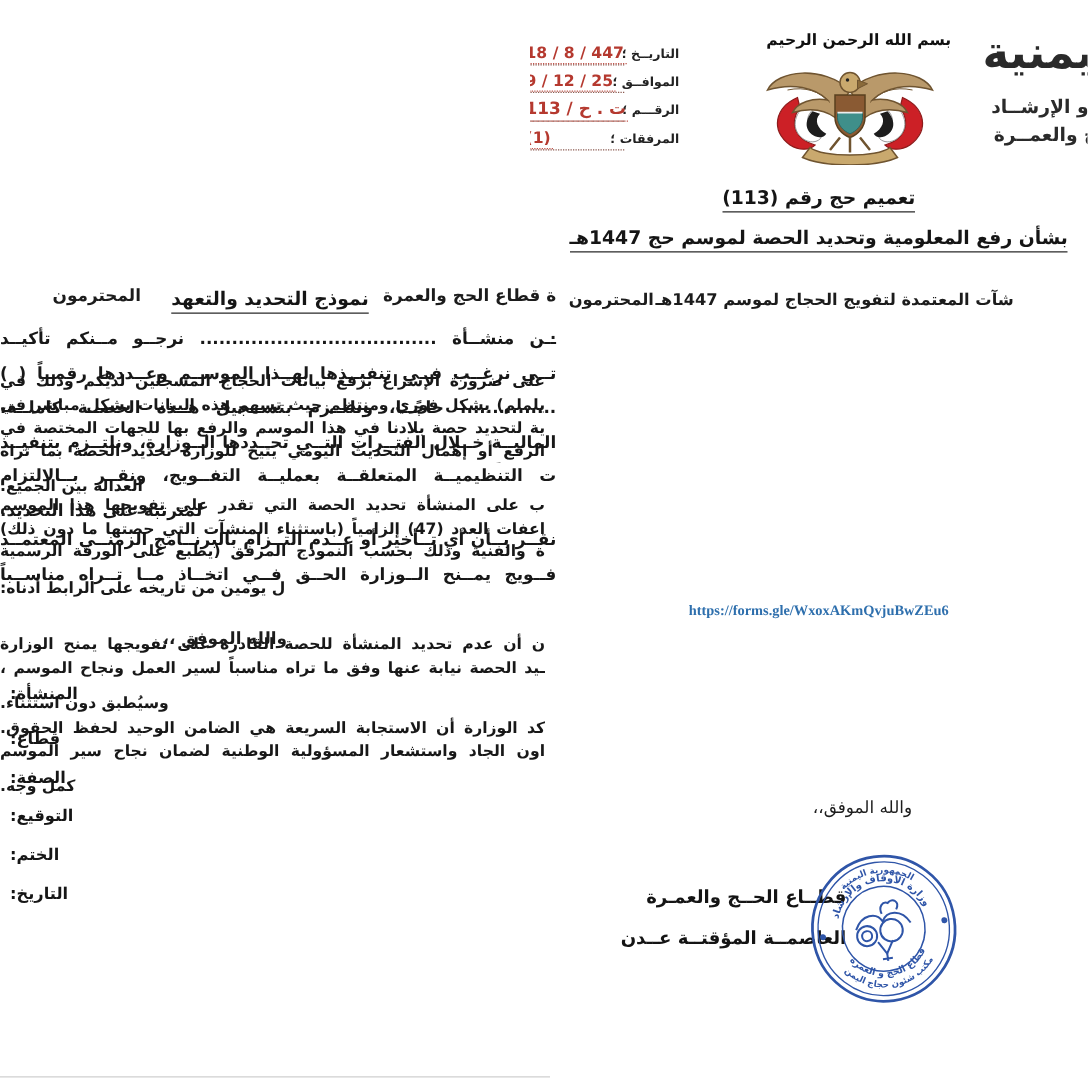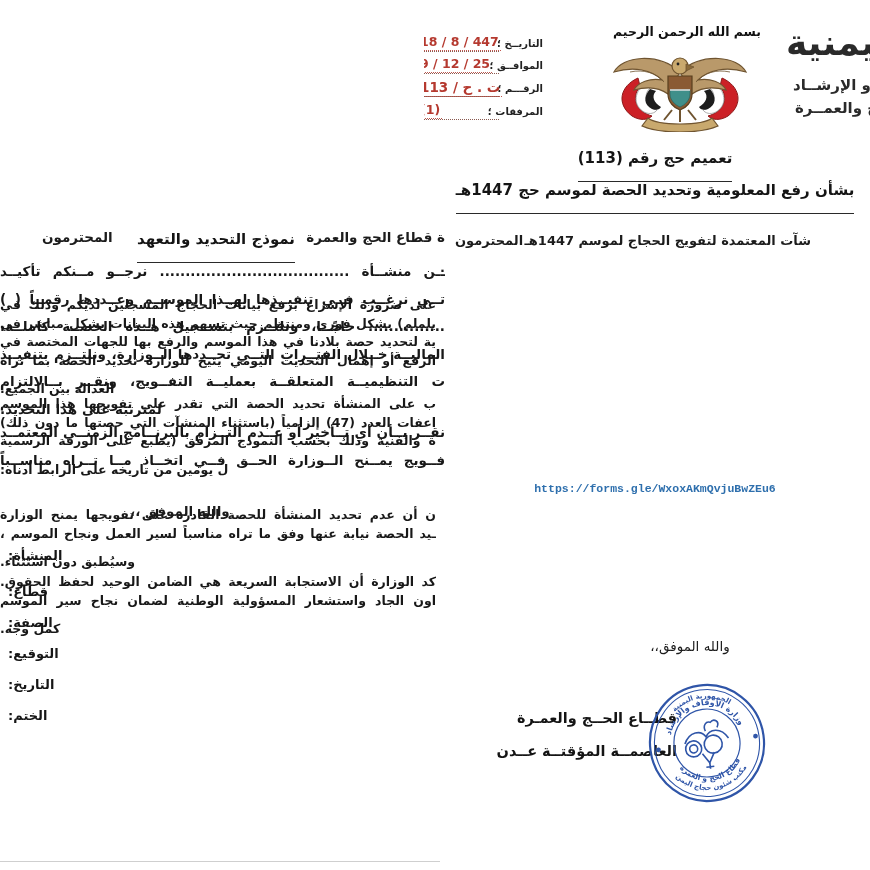--- a/index.html
+++ b/index.html
@@ -19,32 +19,32 @@
   .meta { left:424px; top:34px; width:119px; height:94px; overflow:hidden; }
   .mrow { position:absolute; left:0; width:119px; height:20px; }
   .mlabel { position:absolute; right:0; top:4px; font-size:10px; font-weight:bold; color:#222; white-space:nowrap; }
   .mdots { position:absolute; left:-4px; right:44px; bottom:2px; border-bottom:1.5px dotted #8a5a50; }
   .mval { position:absolute; left:-6px; top:0; font-size:12.5px; font-weight:bold; color:#b5392f;
           white-space:nowrap; direction:rtl; border-bottom:1.5px dotted #c0554c; padding:0 2px 1px 2px; }
 
   .title-r { left:437px; top:149px; width:436px; text-align:center; font-size:15px; }
   .subtitle-r { left:437px; top:181px; width:436px; text-align:center; font-size:15px; }
   .utext { display:inline-block; font-weight:bold; color:#151515;
-           border-bottom:1.6px solid #2a2a2a; padding-bottom:14px; }
+           border-bottom:1.6px solid #2a2a2a; padding-bottom:2px; }
 
   .addr-r { left:455px; top:233px; width:356px; display:flex; justify-content:space-between;
             font-size:13px; font-weight:bold; }
   .remnant { left:440px; top:260px; font-size:13px; font-weight:bold; }
   .line-r { height:18.5px; line-height:18.5px; overflow:hidden; font-size:12.5px; font-weight:bold;
             text-align:justify; text-align-last:justify; color:#181818; }
   .line-r.frag { text-align:right; text-align-last:left;margin-top:10px; }
   .blk { position:absolute; left:0; width:436px; }
   .link-row { left:437px; top:477px; width:436px; text-align:center; direction:ltr; }
   .link-row a { font-size:11.5px; color:#2e6fad; text-decoration:none; font-weight:bold;
-                font-family:Liberation Mono, monospace; }
+                font-family:Liberation Serif, serif; }
 
   .closing-r { left:600px; top:638px; width:180px; text-align:center; font-size:13.5px; font-weight:normal; }
   .sig-r { position:absolute; right:193px; text-align:right; font-size:14.5px; font-weight:bold;
            color:#141414; white-space:nowrap; }
 
   .seal-wrap { left:645px; top:681px; width:124px; height:124px; transform:rotate(-8deg); }
 
   
   .title-l { left:0px; top:191px; width:432px; text-align:center; font-size:15px;margin-top:39px; }
   .addr-l { left:42px; top:229px; width:403px; display:flex; justify-content:space-between;
@@ -248,24 +248,24 @@
     </div>
     <div class="frow">
       <span class="flabel">الصفة:</span>
       <div class="fdots"></div>
     </div>
     <div class="frow">
       <span class="flabel">التوقيع:</span>
       <div class="fdots"></div>
     </div>
     <div class="frow">
+      <span class="flabel">الختم:</span>
+      <div class="fdots"></div>
+    </div>
+    <div class="frow">
       <span class="flabel">التاريخ:</span>
       <div class="fdots"></div>
     </div>
-    <div class="frow">
-      <span class="flabel">الختم:</span>
-      <div class="fdots"></div>
-    </div>
   </div>
 
   <div class="abs scan-edge-bottom"></div>
 
 </div>
 
 </body></html>

